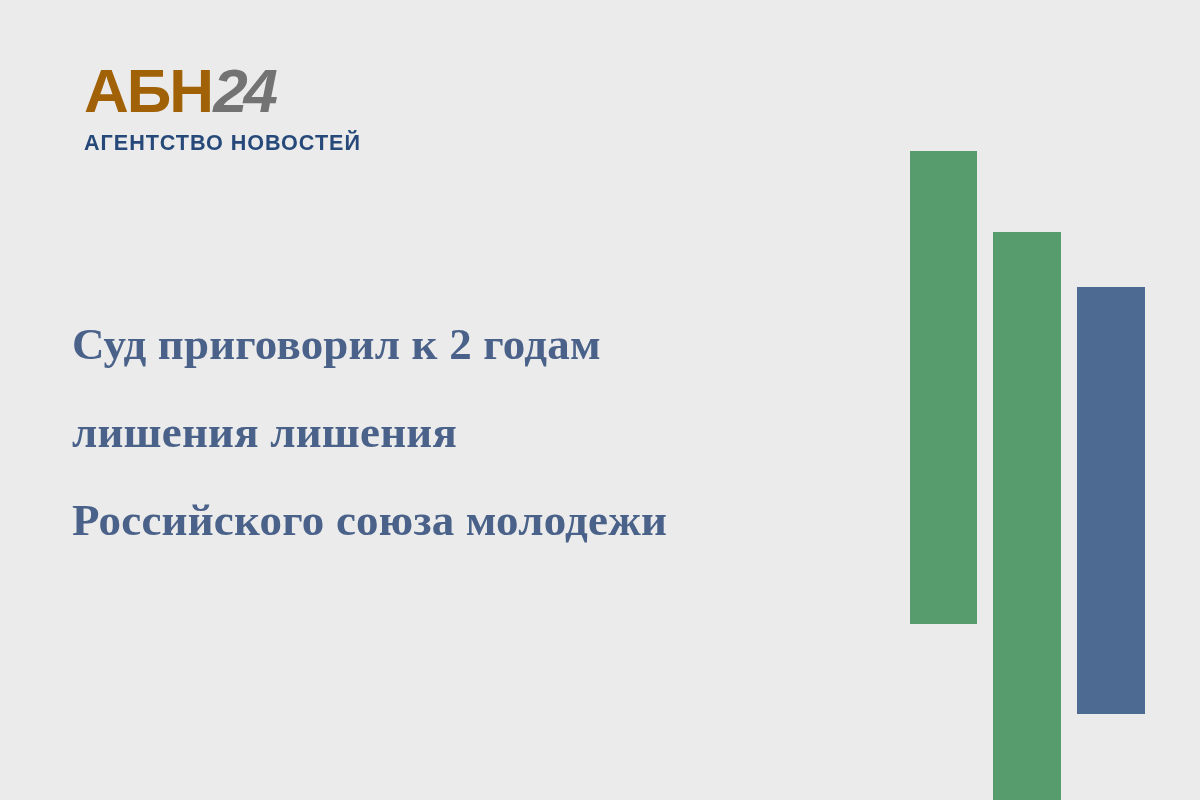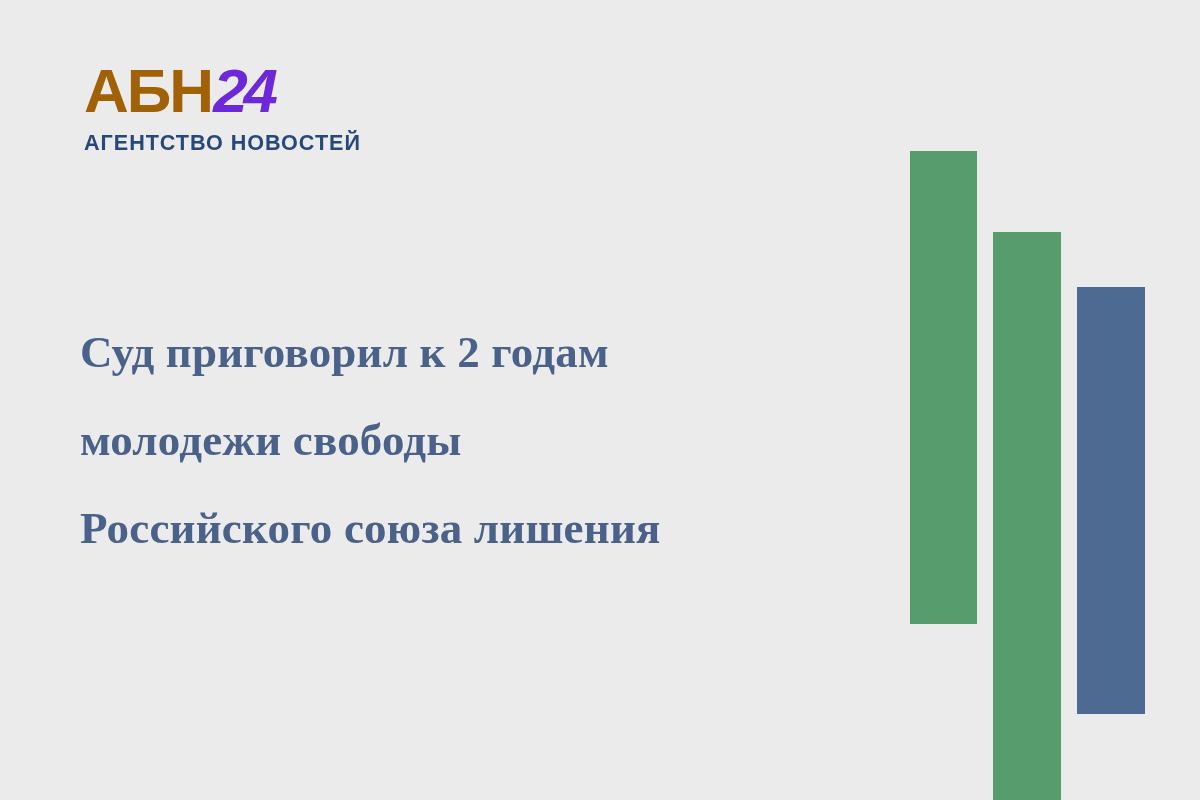--- a/index.html
+++ b/index.html
@@ -78,21 +78,21 @@
     transform: scaleX(0.96);
     transform-origin: left center;
   }
 
   
   #headline {
     position: absolute;
     left: 64px;
     top: 292px;
     width: 800px;
-    margin: 16px;
+    margin: 8px;
     color: #4a6289;
     font-family: "Liberation Serif", "DejaVu Serif", serif;
     font-weight: bold;
     font-size: 45px;
     line-height: 88px;
     letter-spacing: 0.2px;
   }
   #headline .line {
     display: block;
     white-space: nowrap;
@@ -103,23 +103,23 @@
 
 <div id="card" style="background: rgb(235, 235, 235);">
 
   <div id="bars">
     <div class="bar" id="bar-1" style="left: 910px; top: 151px; width: 67px; height: 473px; background: rgb(86, 156, 108);"></div>
     <div class="bar" id="bar-2" style="left: 993px; top: 232px; width: 68px; height: 568px; background: rgb(86, 156, 108);"></div>
     <div class="bar" id="bar-3" style="left: 1077px; top: 287px; width: 68px; height: 427px; background: rgb(77, 106, 147);"></div>
   </div>
 
   <div id="logo">
-    <span id="logo-mark"><span id="logo-abn" style="color: #a16207;">АБН</span><span id="logo-24" style="color: #6d28d9;">24</span></span>
+    <span id="logo-mark"><span id="logo-abn" style="color: #a16207;">АБН</span><span id="logo-24" style="color: #737373;">24</span></span>
     <span id="logo-tagline" style="color: rgb(38, 73, 122);">АГЕНТСТВО НОВОСТЕЙ</span>
   </div>
 
   <h1 id="headline" style="color: rgb(74, 98, 137);">
     <span class="line">Суд приговорил к 2 годам</span>
-    <span class="line">молодежи свободы</span>
-    <span class="line">Российского союза лишения</span>
+    <span class="line">лишения лишения</span>
+    <span class="line">Российского союза молодежи</span>
   </h1>
 
 </div>
 
 </body></html>

